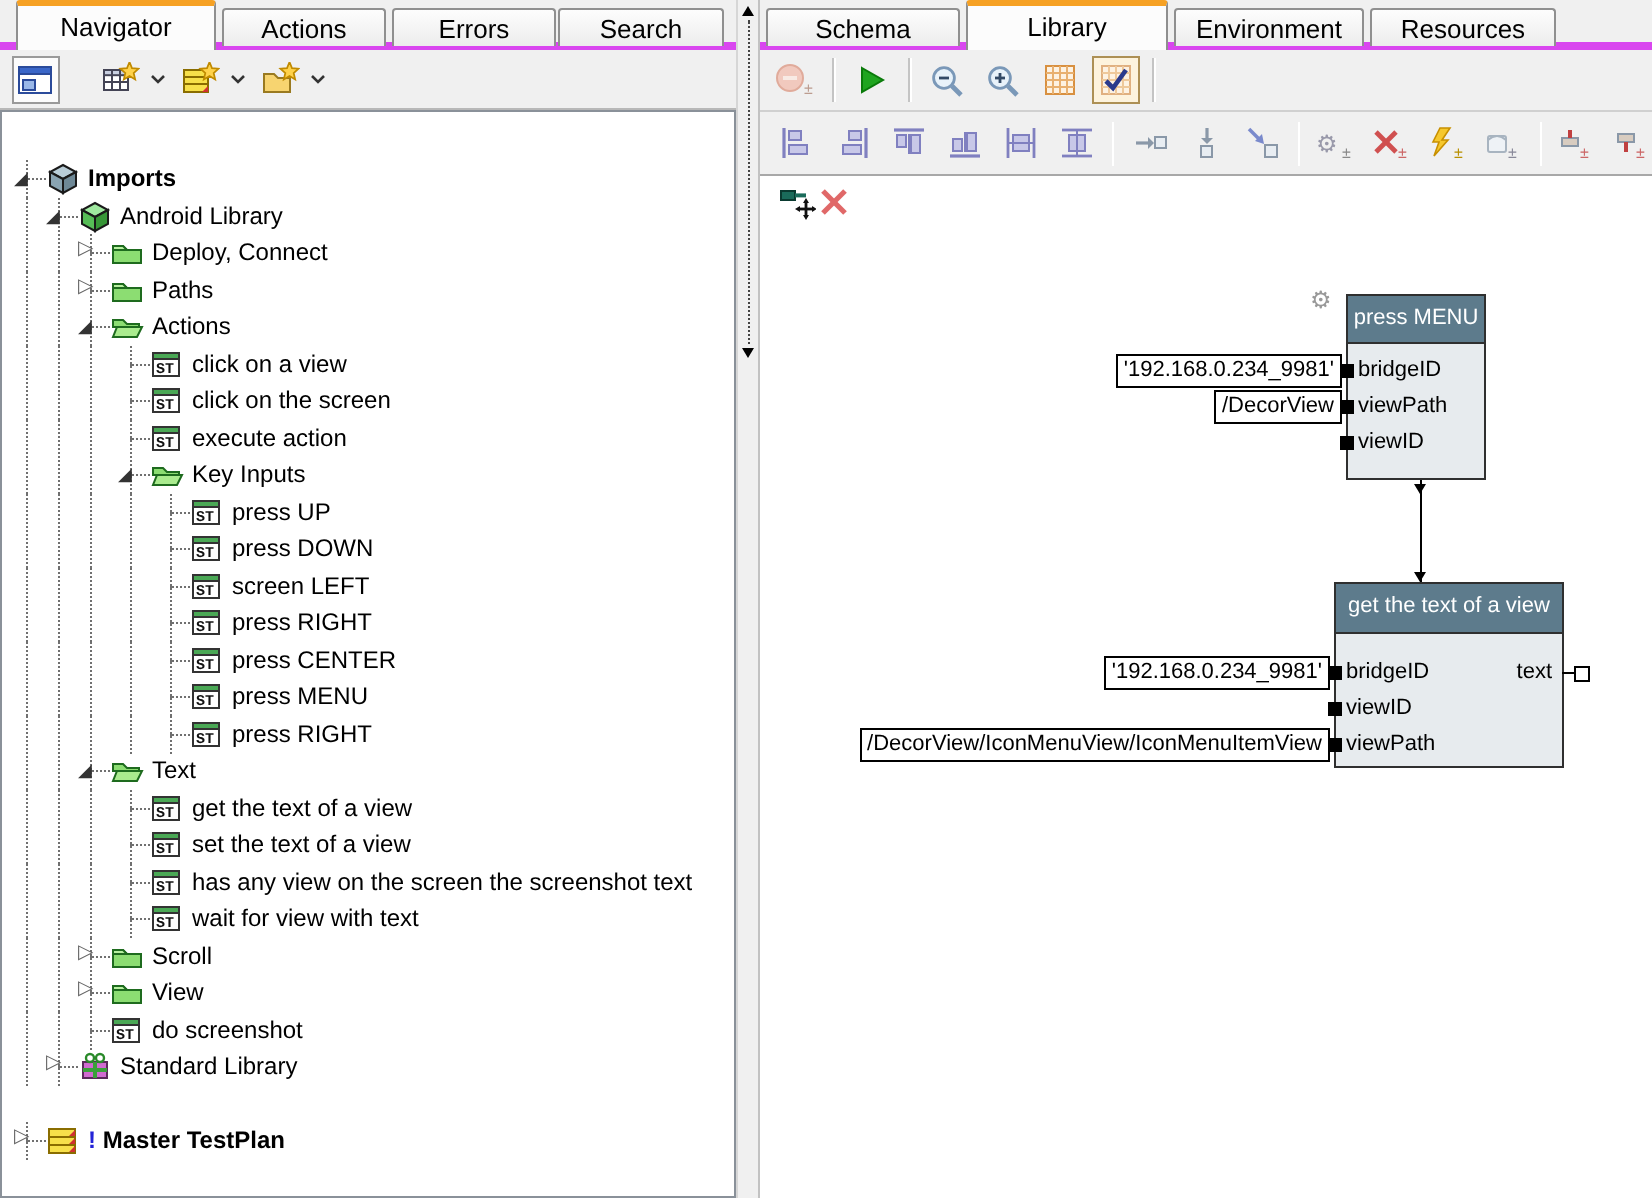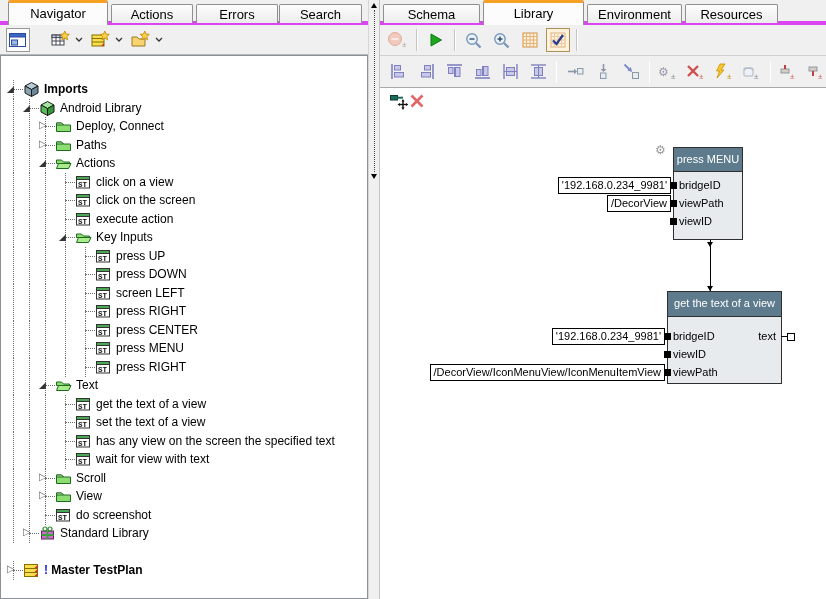--- a/index.html
+++ b/index.html
@@ -424,21 +424,21 @@
           <span class="guide" style="left: 44px;"></span>
           <span class="guide" style="left: 64px;"></span>
           <span class="stub" style="left: 64px; width: 10px;"></span>
           <span class="ticon" style="left: 74px;">
             <svg width="17" height="17" viewBox="0 0 17 17">
               <rect x="1.5" y="2.5" width="13" height="11.5" fill="#fff" stroke="#333"></rect>
               <rect x="1.5" y="2.5" width="13" height="3" fill="#4aa855" stroke="#333"></rect>
               <text x="3" y="12.5" font-size="7.5" font-weight="bold" fill="#111" font-family="Liberation Mono, monospace">ST</text>
             </svg>
           </span>
-          <span class="tlabel" style="left: 95px;">has any view on the screen the specified text</span>
+          <span class="tlabel" style="left: 95px;">has any view on the screen the screenshot text</span>
         </div>
         <div class="trow" style="top: 394px;">
           <span class="guide" style="left: 12px;"></span>
           <span class="guide" style="left: 28px;"></span>
           <span class="guide" style="left: 44px;"></span>
           <span class="guide" style="left: 64px;"></span>
           <span class="stub" style="left: 64px; width: 10px;"></span>
           <span class="ticon" style="left: 74px;">
             <svg width="17" height="17" viewBox="0 0 17 17">
               <rect x="1.5" y="2.5" width="13" height="11.5" fill="#fff" stroke="#333"></rect>

